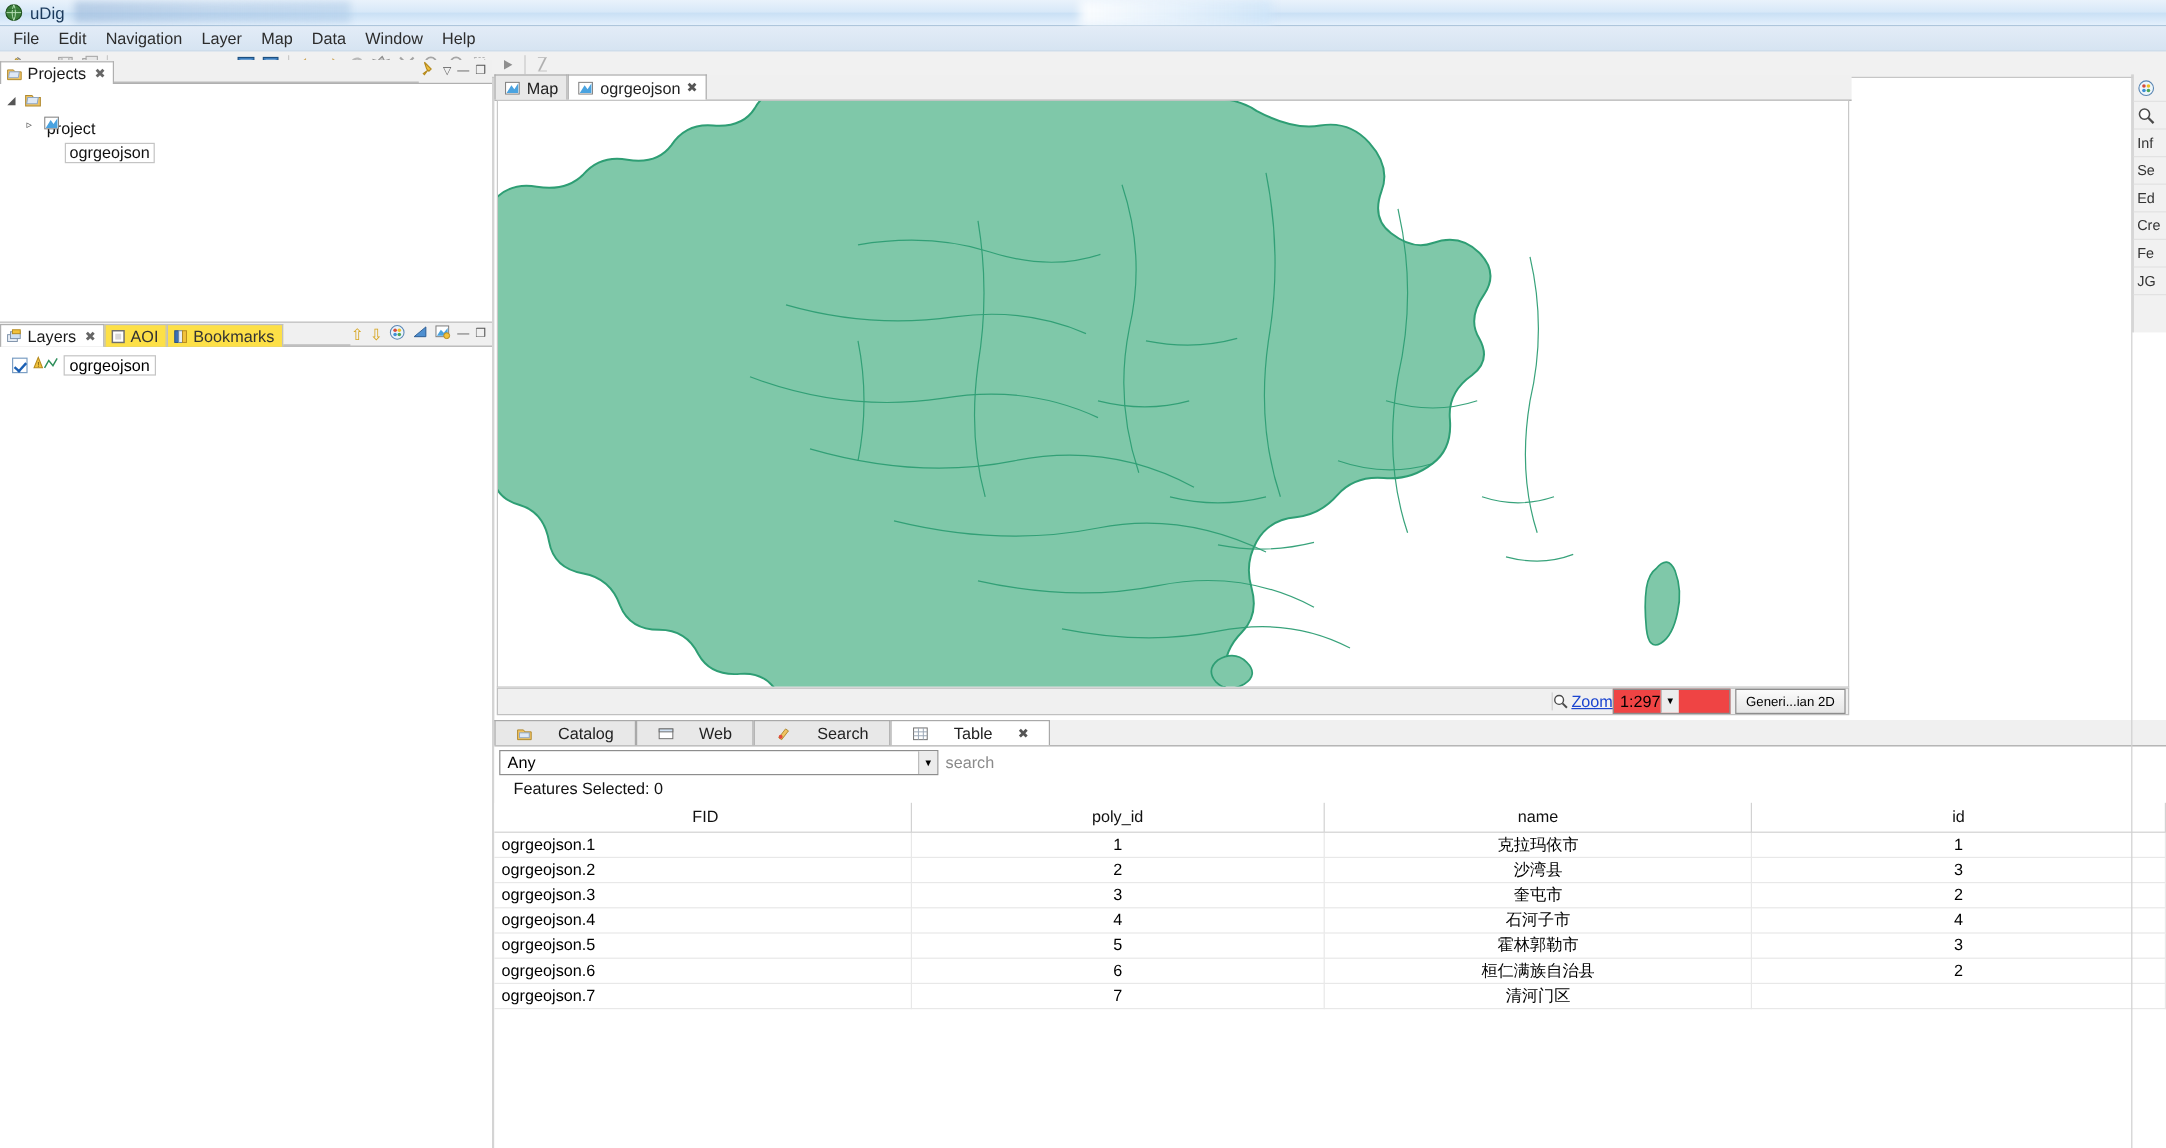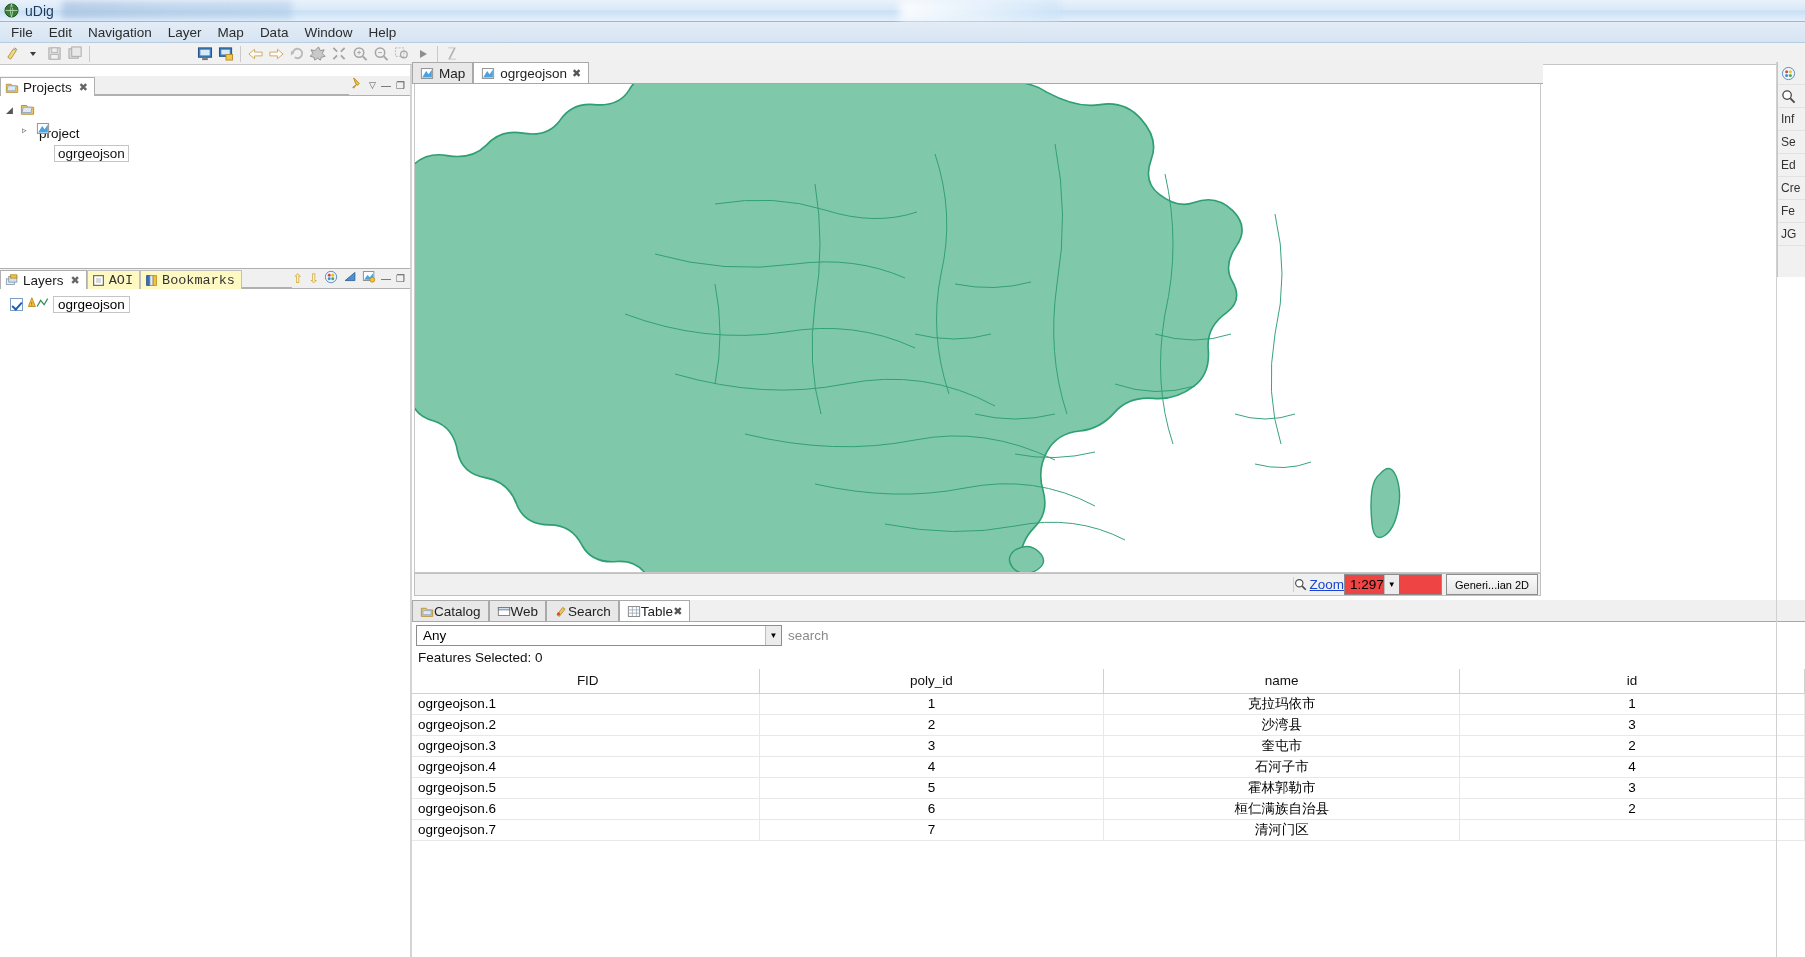--- a/index.html
+++ b/index.html
@@ -47,31 +47,31 @@
   
   .toolbar {
     position: absolute; left: 0; top: 43px; width: 1805px; height: 22px;
     background: #f1f1f1; border-bottom: 1px solid #c6c6c6;
     display: flex; align-items: center; padding-left: 2px; gap: 1px;
   }
   .tb-btn { width: 20px; height: 19px; display: flex; align-items:center; justify-content:center; }
   .tb-sep { width: 1px; height: 16px; background: #c9c9c9; margin: 0 3px; }
 
   
-  .projects-panel { position: absolute; left: 0; top: 76px; width: 410px; height: 200px; background:#fff; }
+  .projects-panel { position: absolute; left: 0; top: 50px; width: 410px; height: 200px; background:#fff; }
   .panel-tabrow {
     height: 20px; background: #f0f0f0; display:flex; align-items:flex-end;
     border-bottom: 1px solid #b0b0b0; position: relative;
   }
   .ptab {
     display: flex; align-items:center; gap:4px; height: 19px; padding: 0 6px 0 4px;
     background:#ffffff; border:1px solid #b0b0b0; border-bottom: none;
     font-size: 13.5px; color:#1a1a1a; position: relative; top: 1px;
   }
-  .ptab.inactive { background:#fef9c3; border-color:#c0c0c0; color:#333;font-family:Liberation Mono, monospace; }
+  .ptab.inactive { background:#fde047; border-color:#c0c0c0; color:#333; }
   .ptab .x { font-size: 11px; color:#666; margin-left: 3px; }
   .tabrow-filler { flex: 1; height: 19px; border-bottom: 1px solid #b0b0b0; }
   .tabrow-tools { display:flex; align-items:center; gap:5px; padding: 0 5px 1px 0; height: 19px; }
 
   .tree { padding: 4px 0 0 6px; font-size: 13.5px; }
   .tree-row { display:flex; align-items:center; height: 20px; gap: 4px; }
   .tree-row.child { padding-left: 16px; }
   .tree-arrow { width: 10px; font-size: 9px; color:#555; }
   .tree-label { color: #111; margin-top: 46px; }
   .tree-label.sel { background:#ffffff; border:1px solid #c4c4c4; padding:0 3px; }
@@ -109,31 +109,31 @@
   .scale-combo .arrow { width:15px; height:19px; display:flex; align-items:center; justify-content:center; background:#ececec; border-left:1px solid #bdbdbd; font-size:8px; }
   .crs-btn {
     height: 21px; background: linear-gradient(to bottom,#fbfbfb,#e6e6e6);
     border:1px solid #8d8d8d; font-size:11px; padding: 0 8px; display:flex; align-items:center;
     margin-left: 4px; margin-right: 2px;
   }
 
   
   .bottom-view { position:absolute; left:412px; top:600px; width:1393px; height:357px; background:#fff; }
   .bv-tabrow { height:22px; background:#f0f0f0; display:flex; align-items:flex-end; border-bottom:1px solid #a9a9a9; }
-  .bvtab { display:flex; align-items:center; gap:0; height:21px; padding:0 7px; font-size:13.5px;
+  .bvtab { display:flex; align-items:center; gap:21px; height:21px; padding:0 17px; font-size:13.5px;
            border:1px solid #a9a9a9; border-bottom:none; background:#e8e8e8; color:#222;margin-top:16px; }
   .bvtab.active { background:#ffffff; }
   .bv-toolrow { display:flex; align-items:center; height:24px; padding: 3px 0 0 4px; gap:0; }
   .filter-combo {
     display:flex; align-items:center; justify-content:space-between;
     width: 366px; height: 21px; background:#fff; border:1px solid #8d8d8d; font-size:13.5px; padding-left:6px;
   }
   .filter-combo .arrow { width:16px; height:19px; display:flex; align-items:center; justify-content:center; background:#ececec; border-left:1px solid #bdbdbd; font-size:8px; }
   .search-box { flex:1; height:21px; border:none; font-size:13.5px; color:#8a8a8a; padding-left:6px; display:flex; align-items:center; }
-  .feat-sel { font-size:13.5px; color:#111; padding: 4px 0 4px 6px; }
+  .feat-sel { font-size:13.5px; color:#111; padding: 4px 0 4px 16px; }
 
   table.ftable { width: 1393px; border-collapse: collapse; font-size:13.5px; table-layout: fixed; padding-left: 21px; }
   table.ftable th {
     font-weight: normal; color:#111; height:24px; border-bottom:1px solid #d2d2d2;
     border-right:1px solid #d2d2d2; background:#fff; text-align:center;
   }
   table.ftable td { height:21px; border-bottom:1px solid #e8e8e8; border-right:1px solid #e8e8e8; color:#000000; }
   .c-fid { width: 312px; text-align:left; padding-left:6px; }
   .c-poly { width: 310px; text-align:center; }
   .c-name { width: 320px; text-align:center; }

